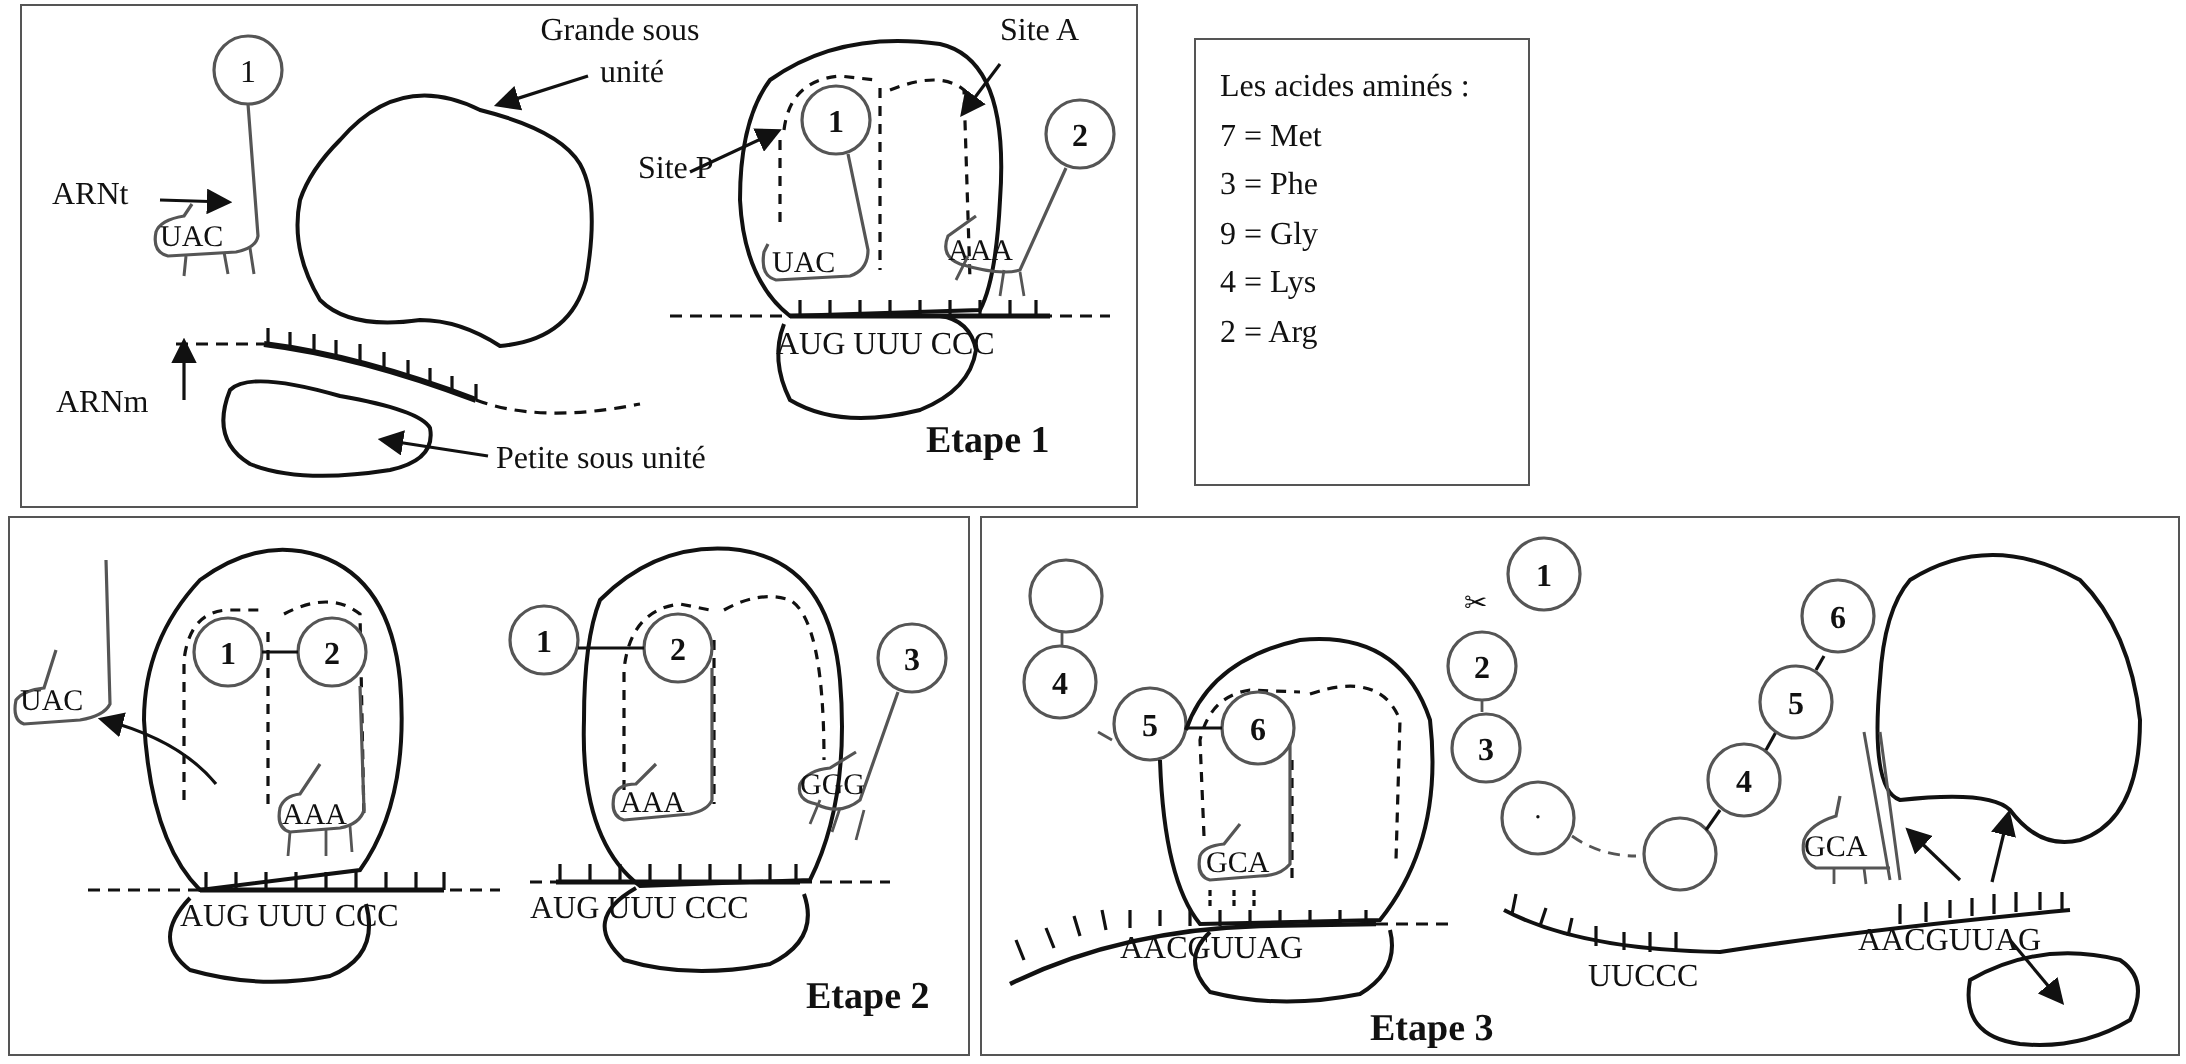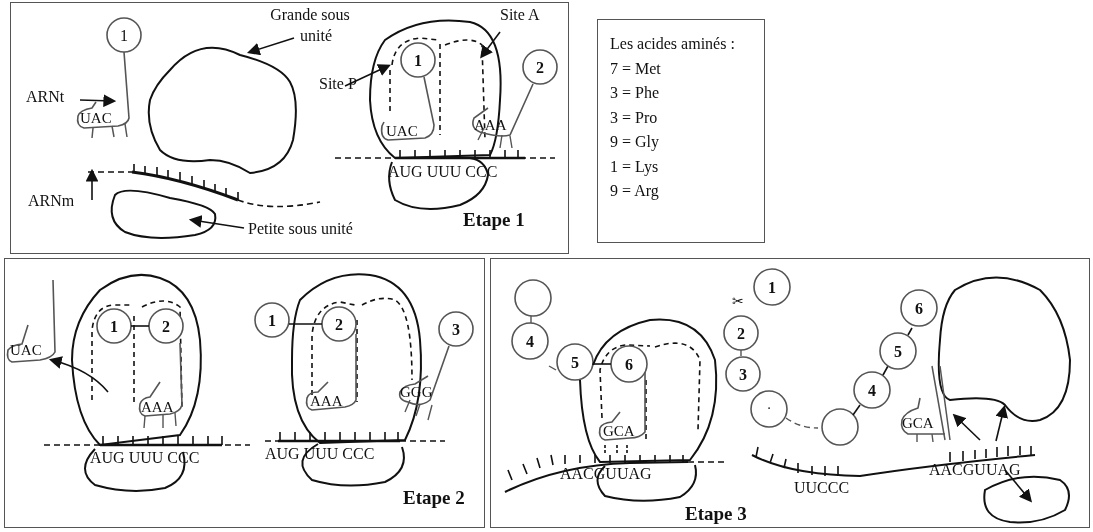--- a/index.html
+++ b/index.html
@@ -14,24 +14,23 @@
 <body>
 
 <div class="panel" style="left:10px;top:2px;width:559px;height:252px;"></div>
 <div class="panel" style="left:4px;top:258px;width:481px;height:270px;"></div>
 <div class="panel" style="left:490px;top:258px;width:600px;height:270px;"></div>
 
 <div class="legend">
   <div>Les acides aminés :</div>
   <div>7 = Met</div>
   <div>3 = Phe</div>
-  <div>3 = Pro</div>
   <div>9 = Gly</div>
-  <div>1 = Lys</div>
-  <div>9 = Arg</div>
+  <div>4 = Lys</div>
+  <div>2 = Arg</div>
 </div>
 
 <svg width="1093" height="532" viewBox="0 0 1093 532">
   <defs>
     <marker id="ah" markerWidth="8" markerHeight="8" refX="6" refY="4" orient="auto">
       <path d="M0,0 L8,4 L0,8 Z" fill="#111"></path>
     </marker>
   </defs>
 
   <g>

